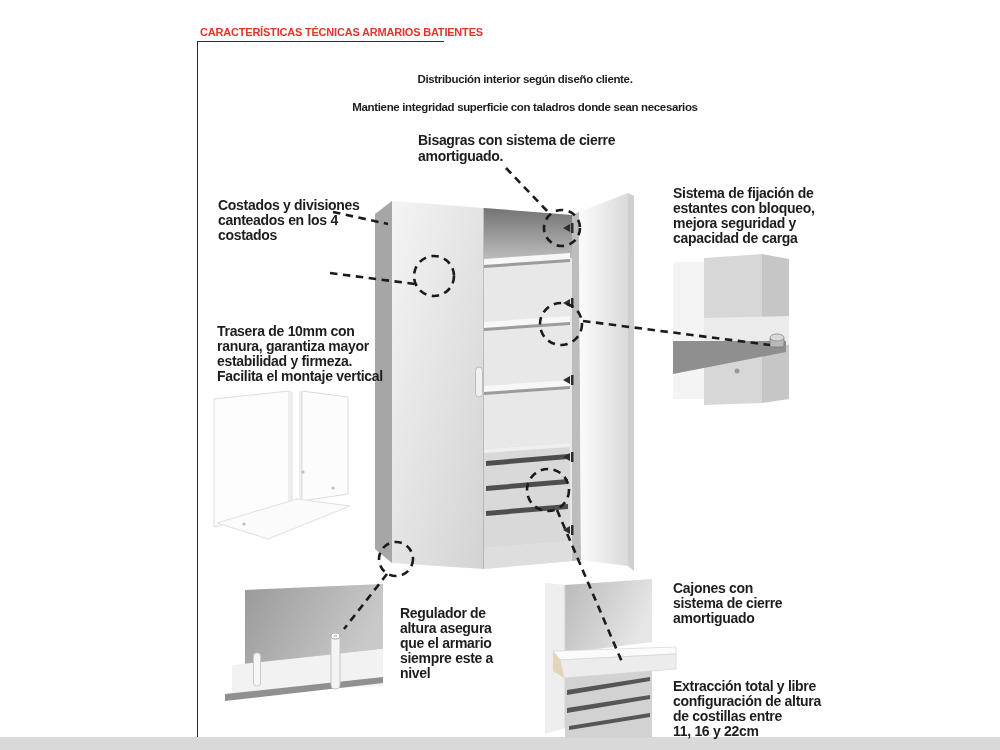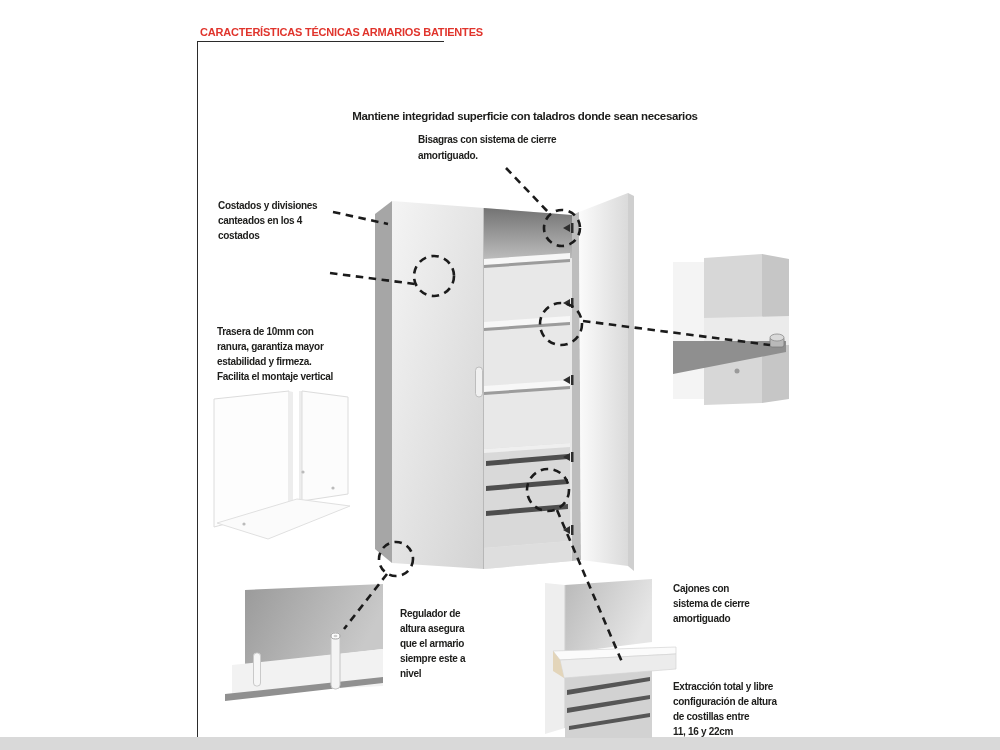--- a/index.html
+++ b/index.html
@@ -22,28 +22,28 @@
   .frame-left{
     position:absolute;left:197px;top:41px;width:0;height:696px;
     border-left:1.4px solid #2b2b2b;
   }
   .footer-bar{
     position:absolute;left:0;top:737px;width:1000px;height:13px;
     background:#d9d9d9;z-index:0;
   }
   .lbl{
     position:absolute;
-    font-weight:bold;font-size:10px;line-height:15px;
+    font-weight:bold;font-size:14px;line-height:15px;
     color:#1d1d1b;letter-spacing:-0.3px;white-space:pre-line;
   }
   .intro{
     position:absolute;left:200px;width:650px;text-align:center;
     font-weight:bold;font-size:11.5px;color:#1d1d1b;letter-spacing:-0.35px;
   }
-  .i1{top:73px;} .i2{top:110px;}
+  .i1{top:73px;} .i2{top:101px;}
   .bisagras{left:418px;top:132px;line-height:16px;}
   .costados{left:218px;top:198px;}
   .puertas{left:218px;top:251px;}
   .trasera{left:217px;top:324px;}
   .fijacion{left:673px;top:186px;}
   .cajones{left:673px;top:581px;}
   .extraccion{left:673px;top:679px;}
   .regulador{left:400px;top:586px;margin-top:20px;}
 </style>
 </head>
@@ -186,31 +186,36 @@
       <line x1="387" y1="574" x2="344" y2="629"></line>
     </g>
   </svg>
 
   <div class="layer-text">
     <div class="frame-top"></div>
     <div class="frame-left"></div>
 
     <div class="title">CARACTERÍSTICAS TÉCNICAS ARMARIOS BATIENTES</div>
 
+    <div class="intro i1">Distribución interior según diseño cliente.</div>
     <div class="intro i2">Mantiene integridad superficie con taladros donde sean necesarios</div>
 
     <div class="lbl bisagras">Bisagras con sistema de cierre
 amortiguado.</div>
     <div class="lbl costados">Costados y divisiones
 canteados en los 4
 costados</div>
     <div class="lbl trasera">Trasera de 10mm con
 ranura, garantiza mayor
 estabilidad y firmeza.
 Facilita el montaje vertical</div>
+    <div class="lbl fijacion">Sistema de fijación de
+estantes con bloqueo,
+mejora seguridad y
+capacidad de carga</div>
     <div class="lbl cajones">Cajones con
 sistema de cierre
 amortiguado</div>
     <div class="lbl extraccion">Extracción total y libre
 configuración de altura
 de costillas entre
 11, 16 y 22cm</div>
     <div class="lbl regulador">Regulador de
 altura asegura
 que el armario

